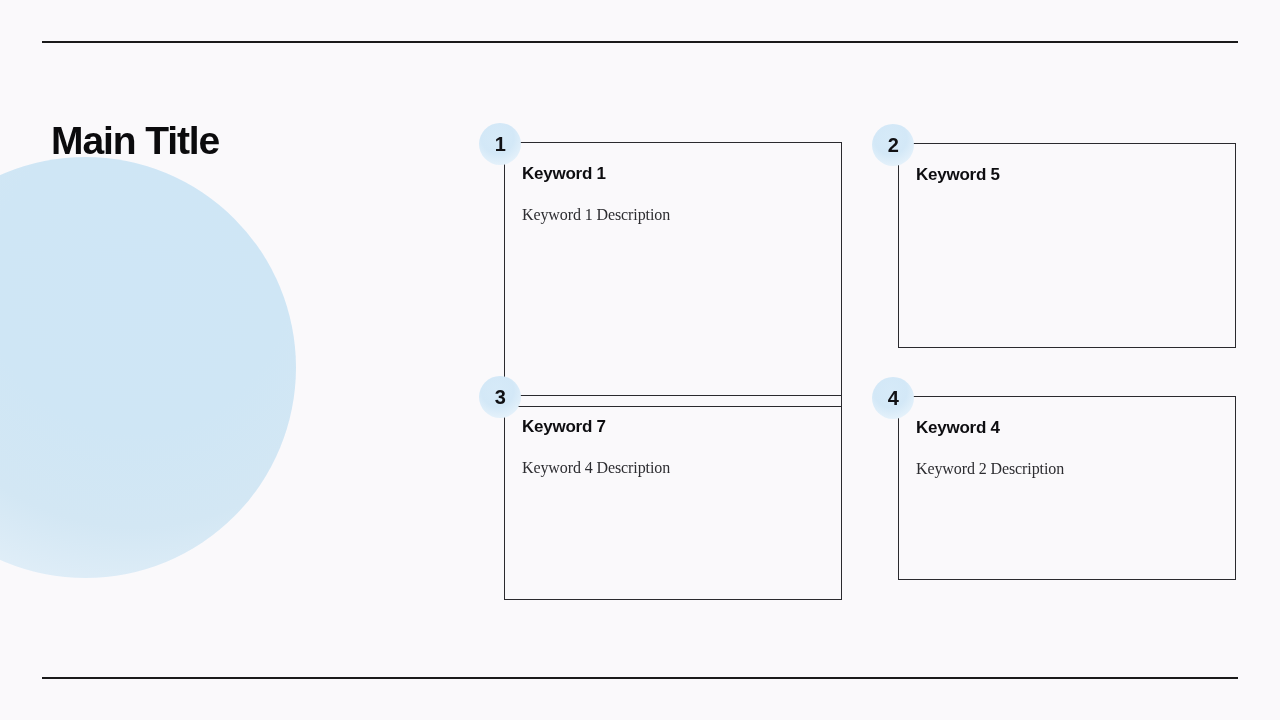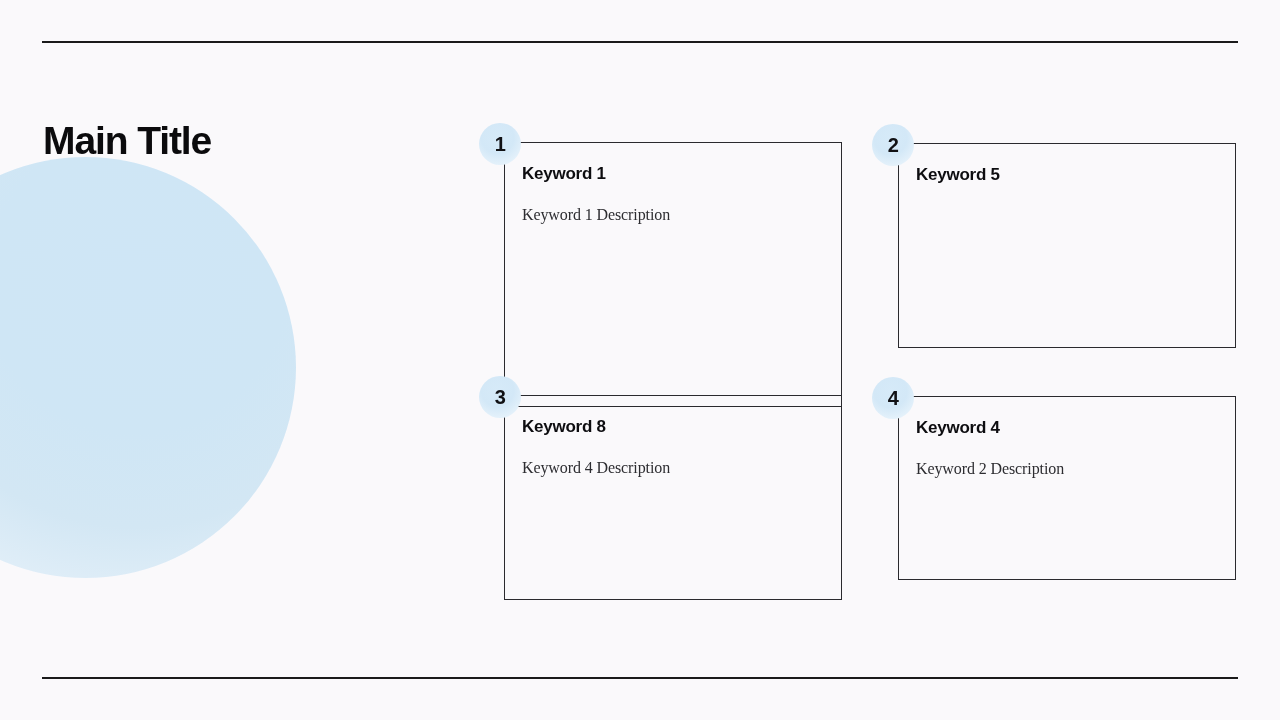--- a/index.html
+++ b/index.html
@@ -51,21 +51,21 @@
     width: 1196px;
     height: 2px;
     background: #1a1a1a;
   }
   .rule-top    { top: 41px; }
   .rule-bottom { top: 677px; }
 
   
   .main-title {
     position: absolute;
-    left: 43px;
+    left: 51px;
     top: 118px;
     font-size: 39px;
     font-weight: 700;
     letter-spacing: -1.1px;
     color: #0b0b0d;
     line-height: 1.2;
     white-space: nowrap;
     text-align: right;
   }
 
@@ -158,21 +158,21 @@
     <div class="card-body">
       <div class="kw-title">Keyword 5</div>
     </div>
   </div>
   <div class="badge badge-2">
     <span class="badge-num">2</span>
   </div>
 
   <div class="card card-3">
     <div class="card-body">
-      <div class="kw-title">Keyword 8</div>
+      <div class="kw-title">Keyword 7</div>
       <div class="kw-desc">Keyword 4 Description</div>
     </div>
   </div>
   <div class="badge badge-3">
     <span class="badge-num">3</span>
   </div>
 
   <div class="card card-4">
     <div class="card-body">
       <div class="kw-title">Keyword 4</div>

